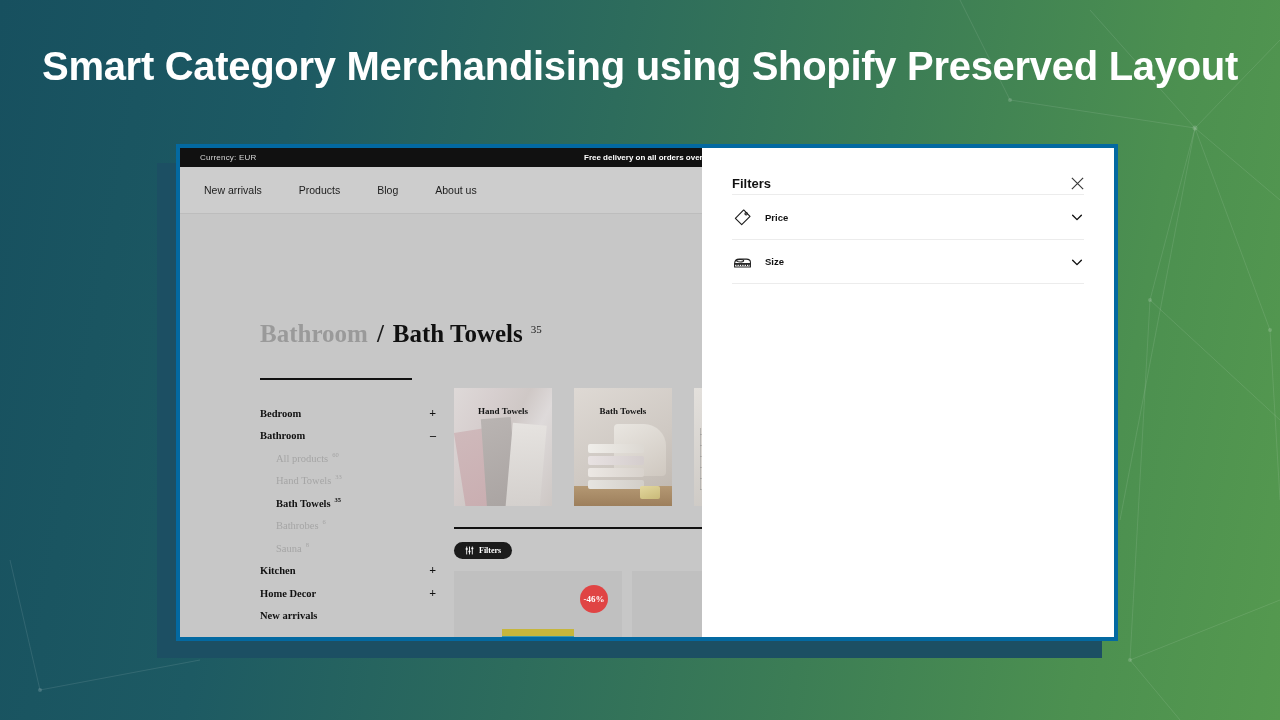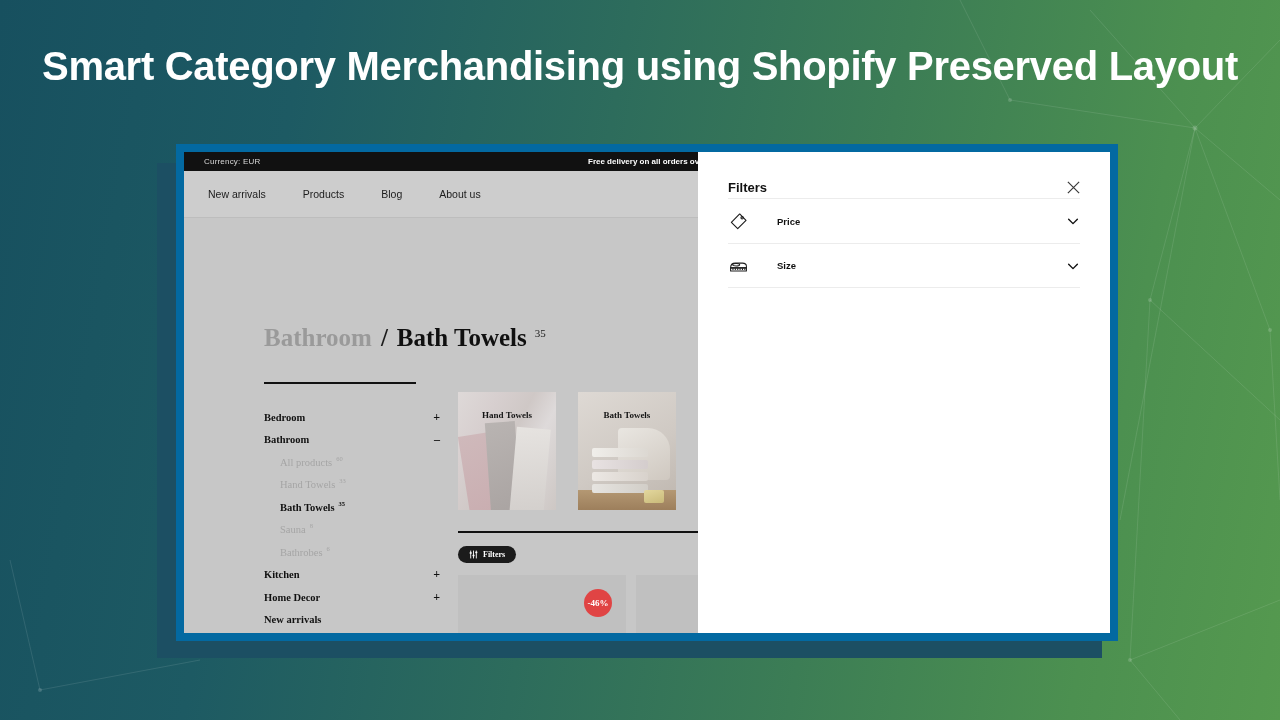--- a/index.html
+++ b/index.html
@@ -29,21 +29,21 @@
   .shadow-block {
     position: absolute;
     left: 157px; top: 163px;
     width: 945px; height: 495px;
     background: #1c4f63;
   }
   .frame {
     position: absolute;
     left: 176px; top: 144px;
     width: 942px; height: 497px;
-    border: 8px solid #0369a1;
+    border: 4px solid #0369a1;
     background: #c8c8c8;
     overflow: hidden;
   }
   .site {
     position: absolute; inset: 0;
     background: #c7c7c7;
     overflow: hidden;
   }
 
   
@@ -244,21 +244,21 @@
   }
   .drawer-title { font-size: 13px; font-weight: bold; color: #111; }
   .closebtn { width: 22px; height: 22px; display:flex; align-items:center; justify-content:center; cursor:pointer; }
 
   .frow {
     margin: 0 30px;
     height: 45px;
     border-top: 1px solid #ececec;
     display: flex;
     align-items: center;
-    gap: 29px;
+    gap: 13px;
   }
   .frow:first-of-type { margin-top: 44px; }
   .frow:last-of-type { border-bottom: 1px solid #ececec; }
   .frow .fi { width: 20px; height: 20px; display:flex; align-items:center; justify-content:center; }
   .frow .flabel { font-size: 9.5px; font-weight: bold; color: #111; flex: 1; }
   .chev { width: 14px; height: 14px; }
 </style>
 </head>
 <body>
 
@@ -343,26 +343,26 @@
         </div>
         <div class="subrow">
           <span>Hand Towels</span>
           <span class="sc">33</span>
         </div>
         <div class="subrow active">
           <span>Bath Towels</span>
           <span class="sc">35</span>
         </div>
         <div class="subrow">
+          <span>Bathrobes</span>
+          <span class="sc">6</span>
+        </div>
+        <div class="subrow">
           <span>Sauna</span>
           <span class="sc">8</span>
-        </div>
-        <div class="subrow">
-          <span>Bathrobes</span>
-          <span class="sc">6</span>
         </div>
         <div class="navrow">
           <span>Kitchen</span>
           <span class="pm">+</span>
         </div>
         <div class="navrow">
           <span>Home Decor</span>
           <span class="pm">+</span>
         </div>
         <div class="navrow">

